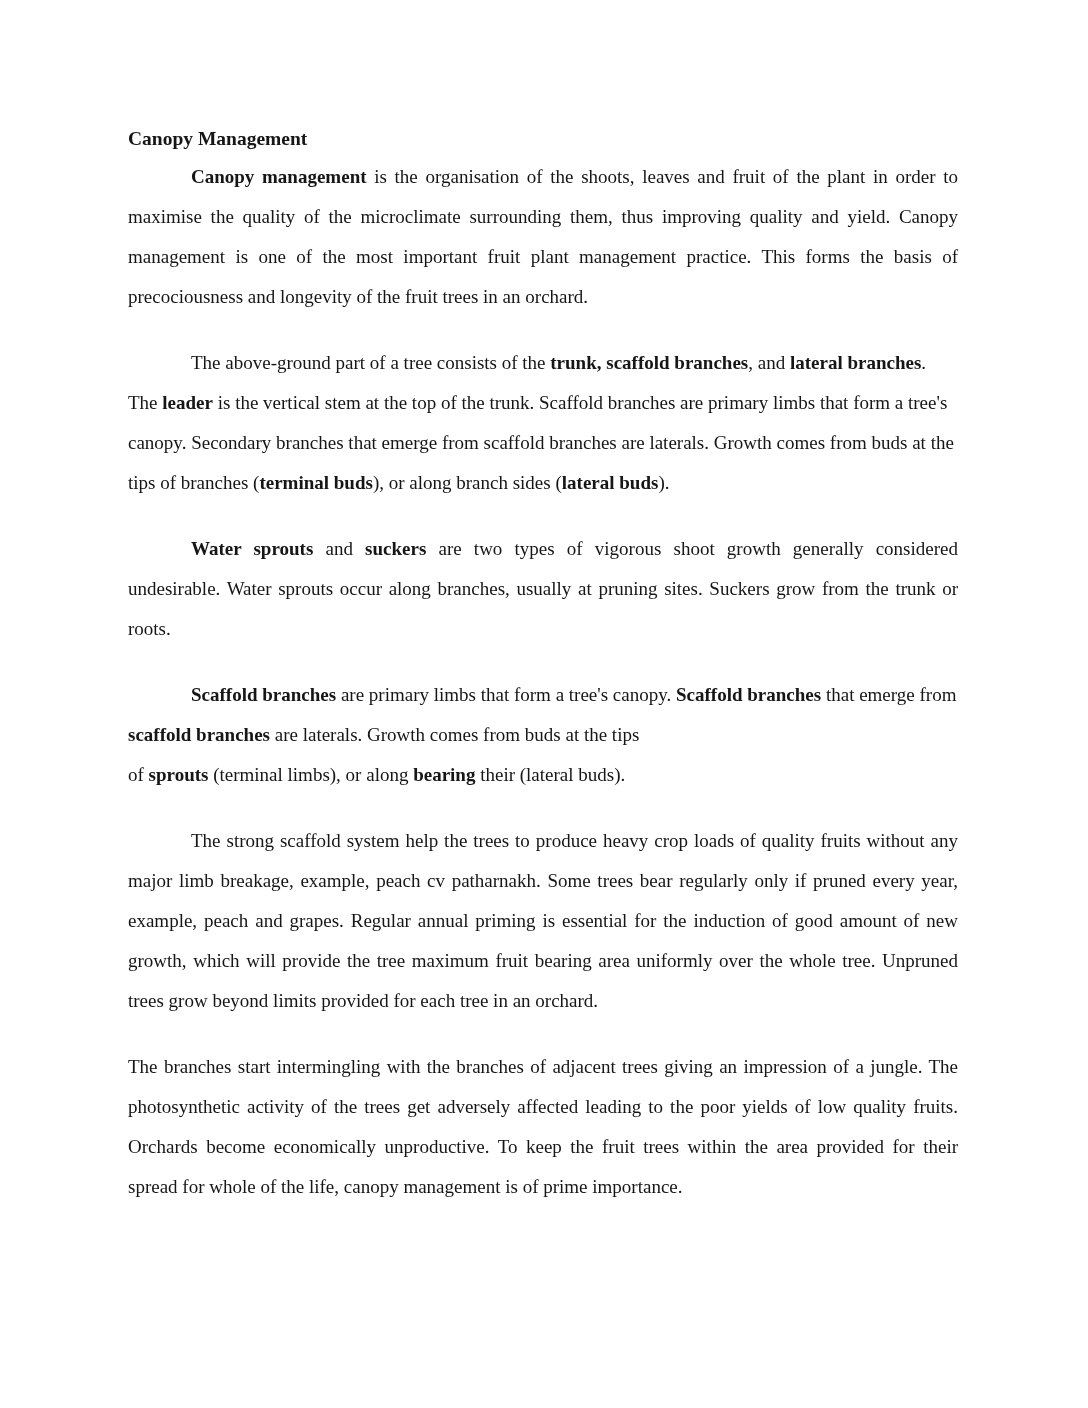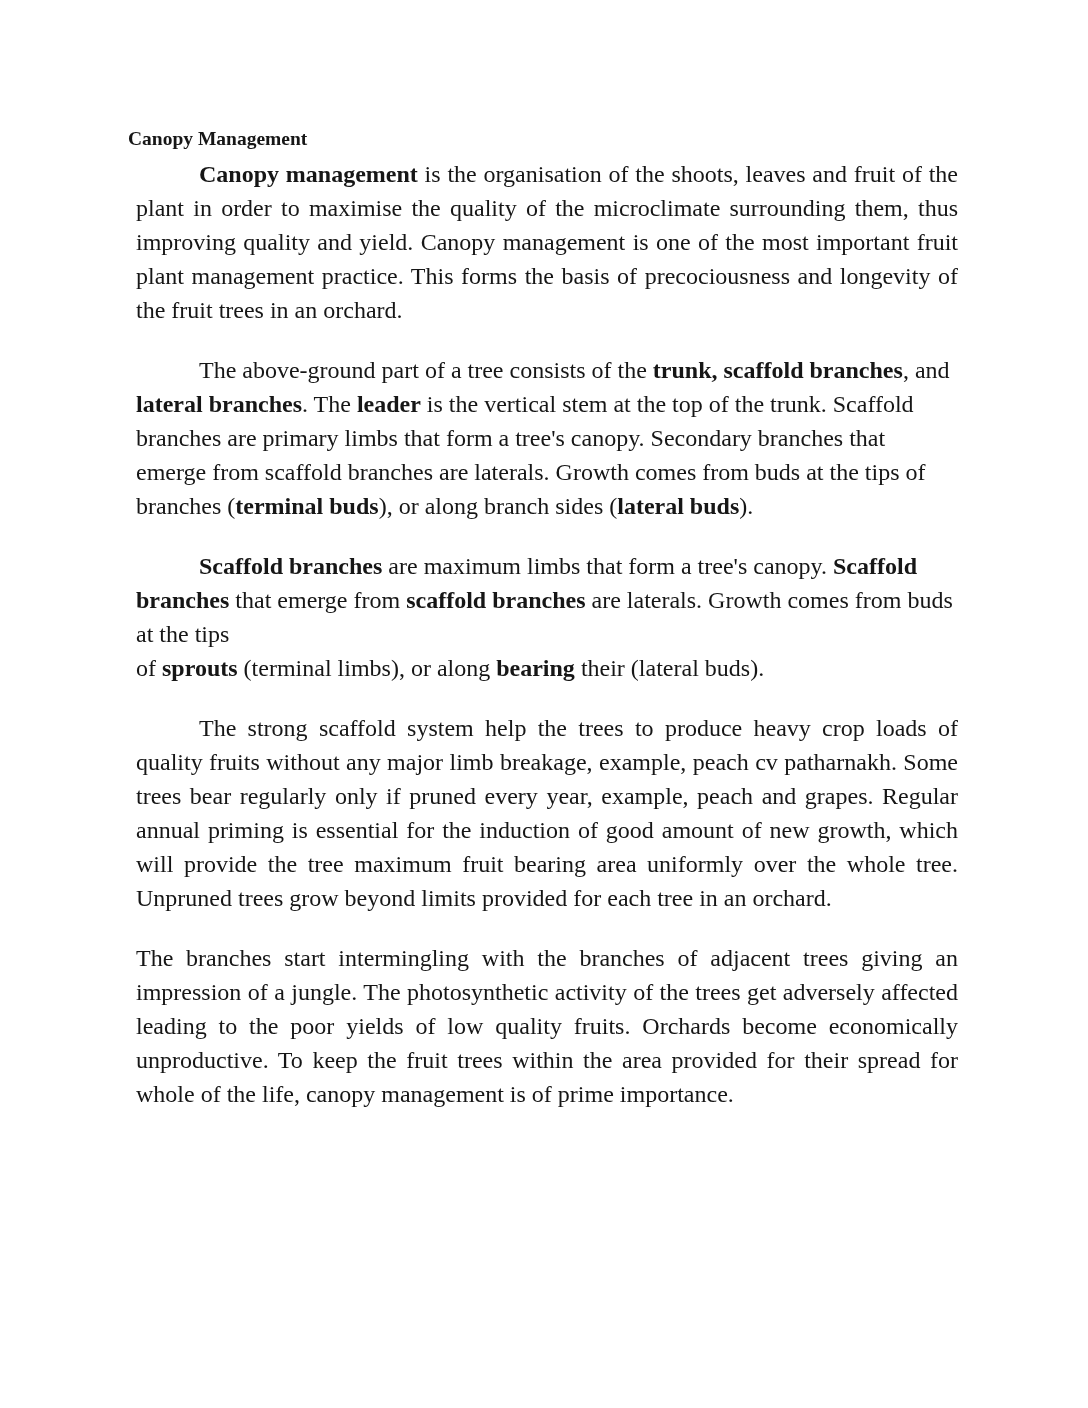--- a/index.html
+++ b/index.html
@@ -22,34 +22,35 @@
     background: #ffffff;
     font-family: Liberation Serif, serif;
   }
   .doc-title {
     font-size: 19.5px;
     line-height: 36.4px;
     font-weight: bold;
     margin: 0;
   }
   .para {
-    font-size: 24px;
-    line-height: 34px;
-    margin: 0 0 26px 8px;
+    font-size: 19px;
+    line-height: 40px;
+    margin: 0 0 26px 0;
     font-weight: normal;
   }
   .para.indent { text-indent: 63px; }
   .para.justify { text-align: justify; }
   .para b { font-weight: bold; }
 </style>
 </head>
 <body>
 
 <div class="page">
   <h1 class="doc-title">Canopy Management</h1>
   <div>
       <p class="para indent justify"><b>Canopy management</b><span> is the organisation of the shoots, leaves and fruit of the plant in order to maximise the quality of the microclimate surrounding them, thus improving quality and yield. Canopy management is one of the most important fruit plant management practice. This forms the basis of precociousness and longevity of the fruit trees in an orchard.</span></p>
       <p class="para indent"><span>The above-ground part of a tree consists of the </span><b>trunk, scaffold branches</b><span>, and </span><b>lateral branches</b><span>. The </span><b>leader</b><span> is the vertical stem at the top of the trunk. Scaffold branches are primary limbs that form a tree's canopy. Secondary branches that emerge from scaffold branches are laterals. Growth comes from buds at the tips of branches (</span><b>terminal buds</b><span>), or along branch sides (</span><b>lateral buds</b><span>).</span></p>
-      <p class="para indent"><b>Scaffold branches</b><span> are maximum limbs that form a tree's canopy. </span><b>Scaffold branches</b><span> that emerge from </span><b>scaffold branches</b><span> are laterals. Growth comes from buds at the tips</span><br><span>of </span><b>sprouts</b><span> (terminal limbs), or along </span><b>bearing</b><span> their (lateral buds).</span></p>
+      <p class="para indent justify"><b>Water sprouts</b><span> and </span><b>suckers</b><span> are two types of vigorous shoot growth generally considered undesirable. Water sprouts occur along branches, usually at pruning sites. Suckers grow from the trunk or roots.</span></p>
+      <p class="para indent"><b>Scaffold branches</b><span> are primary limbs that form a tree's canopy. </span><b>Scaffold branches</b><span> that emerge from </span><b>scaffold branches</b><span> are laterals. Growth comes from buds at the tips</span><br><span>of </span><b>sprouts</b><span> (terminal limbs), or along </span><b>bearing</b><span> their (lateral buds).</span></p>
       <p class="para indent justify"><span>The strong scaffold system help the trees to produce heavy crop loads of quality fruits without any major limb breakage, example, peach cv patharnakh. Some trees bear regularly only if pruned every year, example, peach and grapes. Regular annual priming is essential for the induction of good amount of new growth, which will provide the tree maximum fruit bearing area uniformly over the whole tree. Unpruned trees grow beyond limits provided for each tree in an orchard.</span></p>
       <p class="para justify"><span>The branches start intermingling with the branches of adjacent trees giving an impression of a jungle. The photosynthetic activity of the trees get adversely affected leading to the poor yields of low quality fruits. Orchards become economically unproductive. To keep the fruit trees within the area provided for their spread for whole of the life, canopy management is of prime importance.</span></p>
     </div>
 </div>
 
 </body></html>

